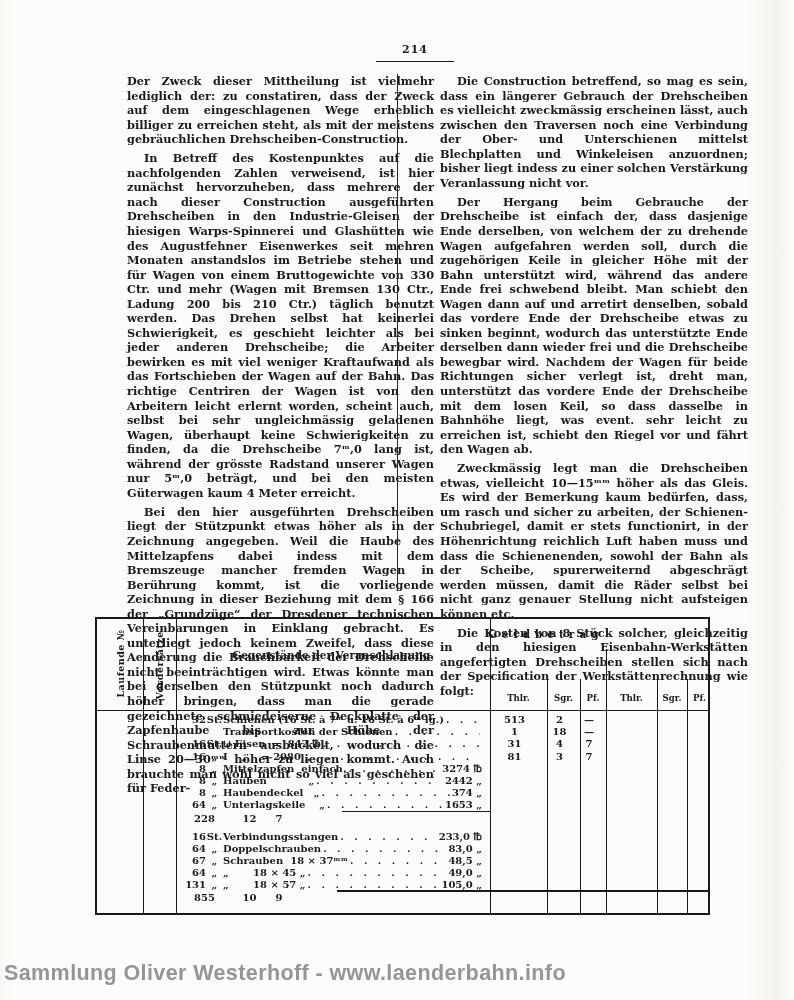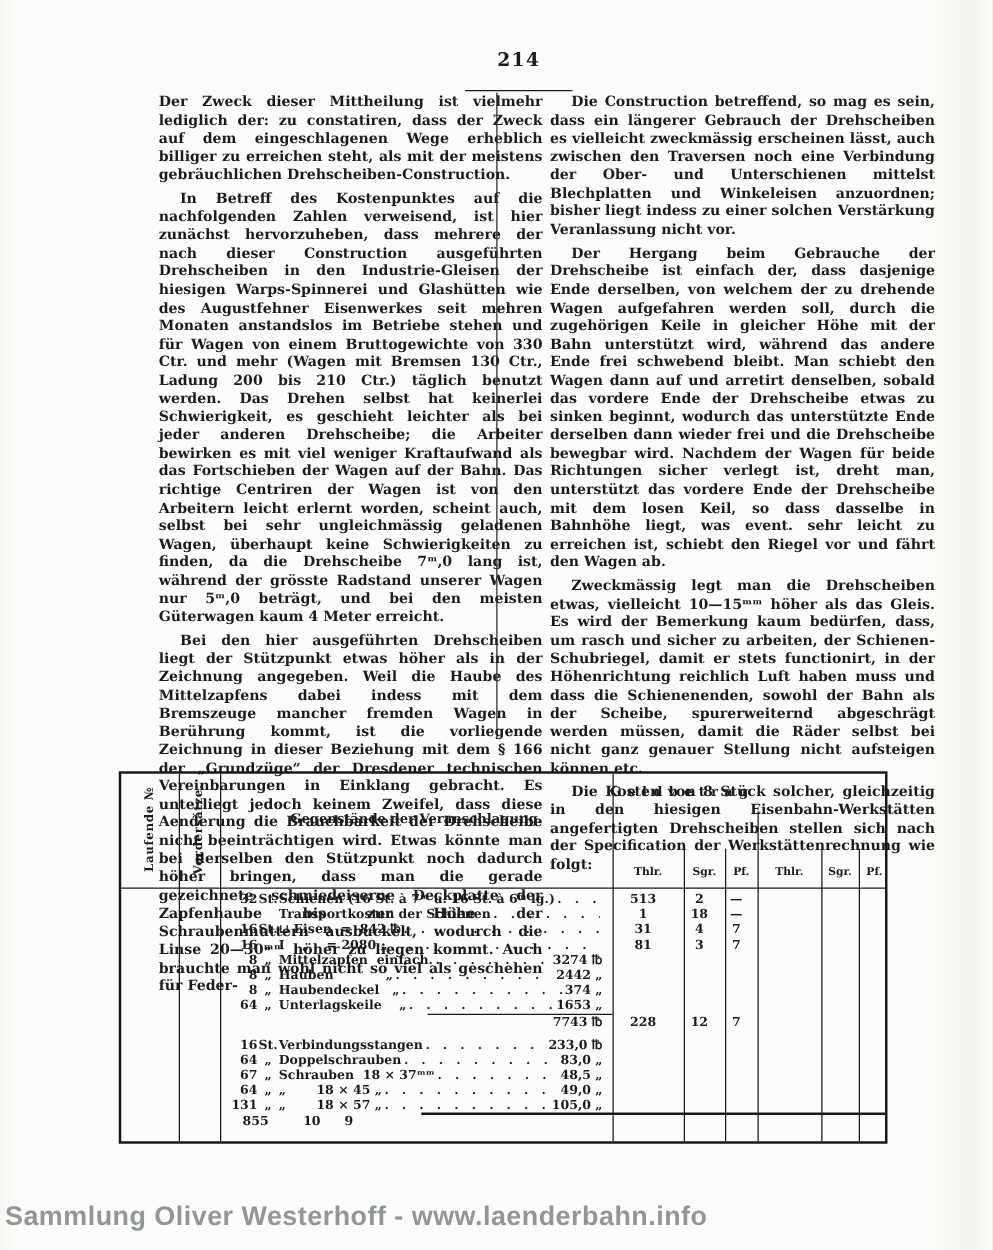--- a/index.html
+++ b/index.html
@@ -3,22 +3,22 @@
 <meta charset="utf-8">
 <style>
   html,body{margin:0;padding:0;background:#e8e8e4;}
   .page{
     position:relative;width:794px;height:1000px;margin:0 auto;
     background:linear-gradient(90deg,#f6f6f2 0px,#fcfcfa 14px,#fcfcfa 744px,#f3f3ef 778px,#fbfbf8 794px);
     font-family:"DejaVu Serif","Liberation Serif",serif;
     color:#1b1b1b;overflow:hidden;
   }
   .page-number-wrap{position:absolute;top:38px;left:36px;right:0;text-align:center;}
-  .page-number{display:inline-block;font-size:15px;font-weight:700;letter-spacing:1px;
-    padding:0 26px 15px 26px;border-bottom:1.6px solid #1b1b1b;}
+  .page-number{display:inline-block;font-size:11px;font-weight:700;letter-spacing:1px;
+    padding:0 26px 5px 26px;border-bottom:1.6px solid #1b1b1b;}
   .col{position:absolute;top:74px;text-align:justify;font-size:11.3px;line-height:14.55px;font-weight:600;margin-left:39px;}
   .col-left{left:88px;width:307px;}
   .col-right{left:401px;width:308px;}
   .col p{margin:0;}
   .col p + p{margin-top:4.5px;}
   .col p.indent{text-indent:17px;}
   .col-divider{position:absolute;left:397px;top:74px;height:517px;width:1px;background:#2a2a2a;}
 
   
   .vtable{position:absolute;left:95px;top:617px;width:615px;height:298px;
@@ -234,23 +234,20 @@
           <span class="mc m1s"></span>
           <span class="mc m1p"></span>
           <span class="mc m2t"></span>
           <span class="mc m2s"></span>
           <span class="mc m2p"></span>
         </div>
         <div class="trow tall">
           <span class="c-lfd"></span>
           <span class="c-vrd"></span>
           <div class="rule" style="left: 245px; width: 148px;"></div>
-          <div class="c-desc desc-right">
-            <span class="c-wt">7743 ℔</span>
-          </div>
           <span class="mc m1t">228</span>
           <span class="mc m1s">12</span>
           <span class="mc m1p">7</span>
           <span class="mc m2t"></span>
           <span class="mc m2s"></span>
           <span class="mc m2p"></span>
         </div>
         <div class="trow gap"></div>
         <div class="trow">
           <span class="c-lfd"></span>

